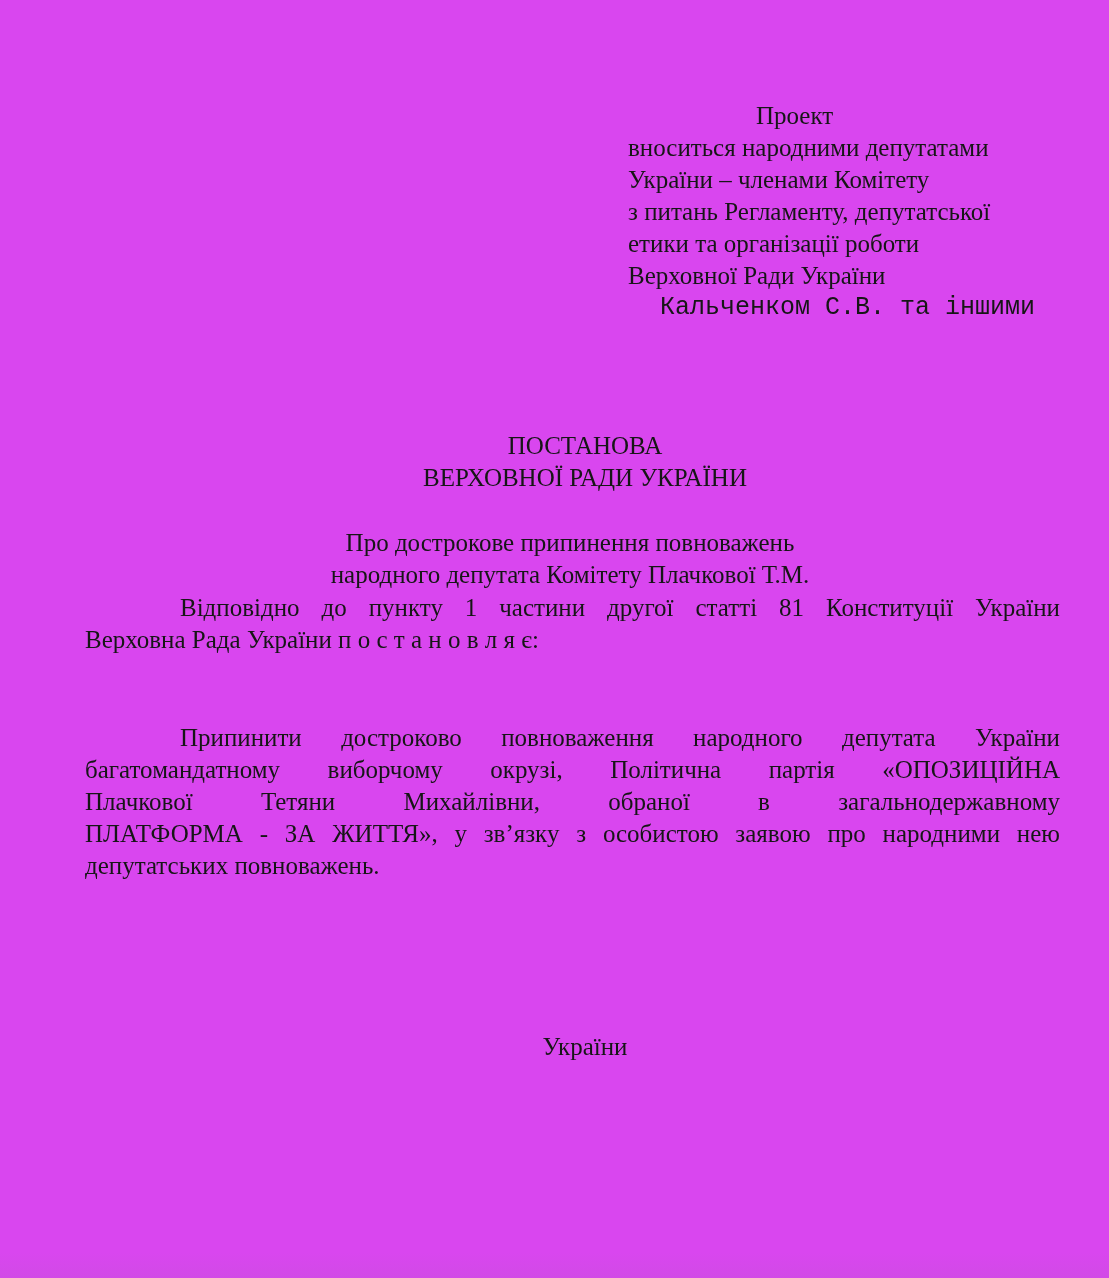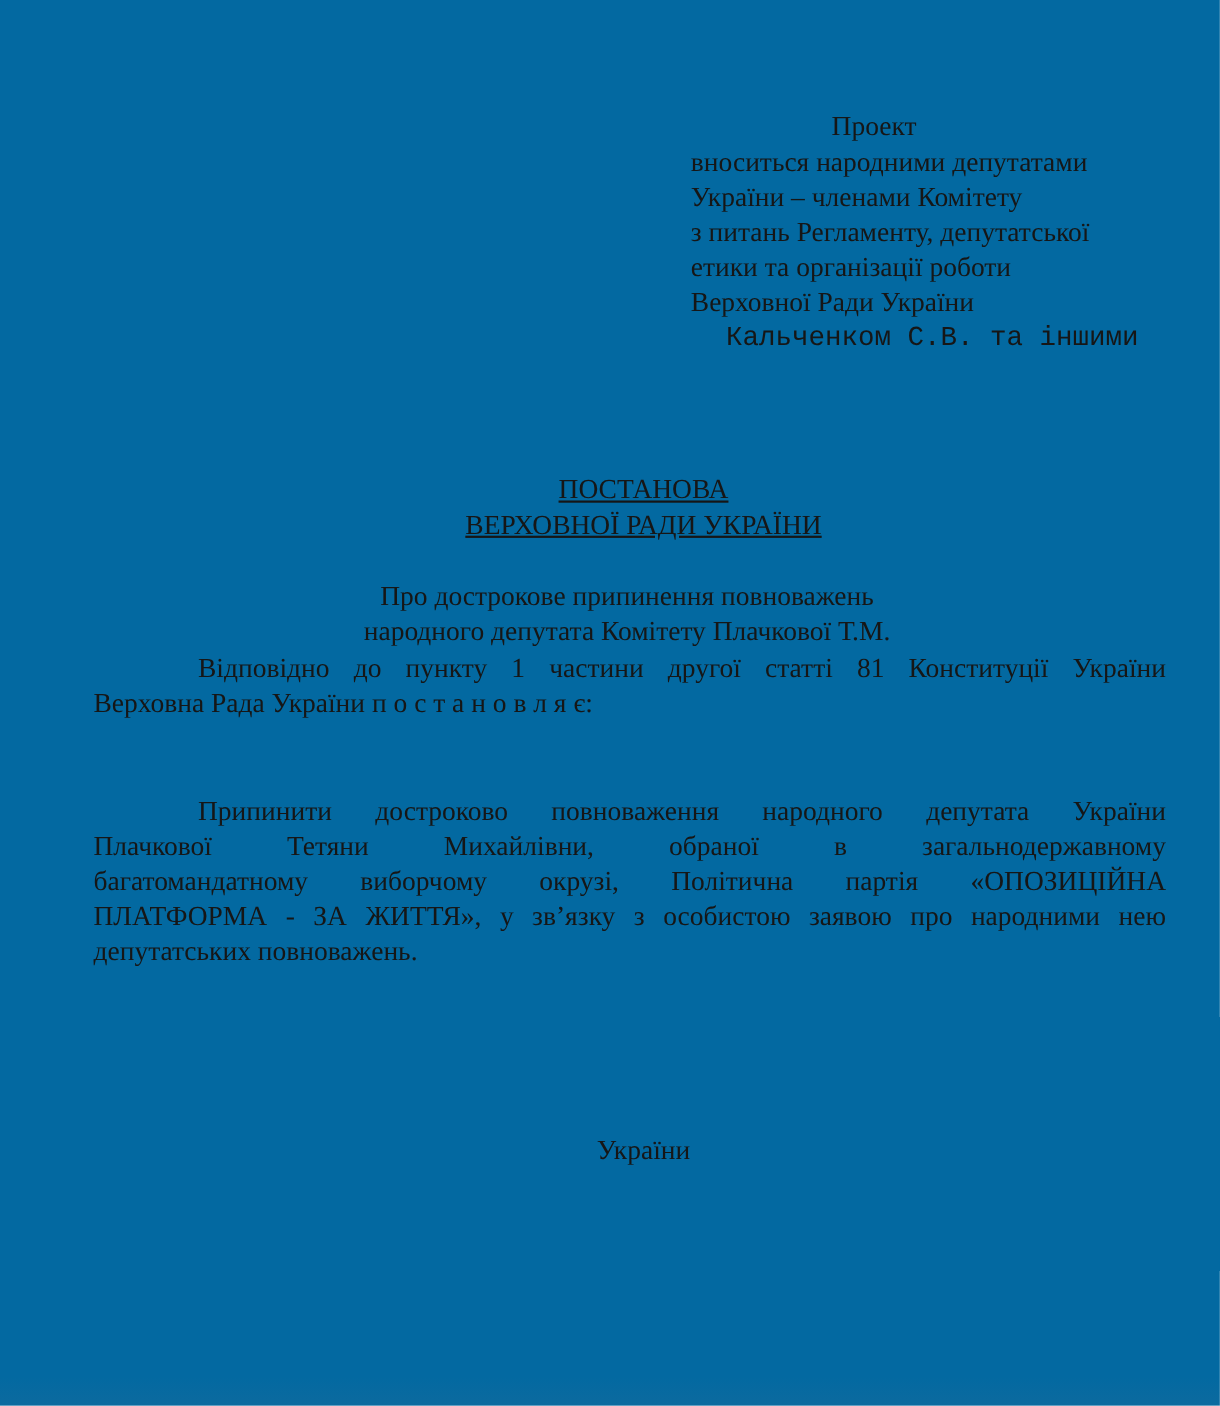--- a/index.html
+++ b/index.html
@@ -4,21 +4,21 @@
 <style>
   html, body {
     margin: 0;
     padding: 0;
     background: #ffffff;
   }
   .page {
     position: relative;
     width: 1109px;
     height: 1278px;
-    background: #0369a1;
+    background: #d946ef;
     overflow: hidden;
     font-family: "Liberation Serif", "DejaVu Serif", serif;
     color: #161616;
     font-size: 25px;
     line-height: 32px;
   }
   .block { position: absolute; }
 
   
   .proposal-note {
@@ -29,21 +29,20 @@
   }
   .proposal-note .ln-first { padding-left: 128px; }
   .proposal-note .ln-last  { padding-left: 32px; font-family: Liberation Mono, monospace; }
 
   
   .doc-title {
     left: 85px;
     top: 430px;
     width: 1000px;
     text-align: center;
-    text-decoration: underline;
   }
 
   
   .doc-subject {
     left: 85px;
     top: 527px;
     width: 970px;
     text-align: center;
   }
 
@@ -112,22 +111,22 @@
     <div>народного депутата Комітету Плачкової Т.М.</div>
   </div>
 
   <div class="block preamble">
     <div class="jline indent">Відповідно до пункту 1 частини другої статті 81 Конституції України</div>
     <div class="plainline">Верховна Рада України п о с т а н о в л я є:</div>
   </div>
 
   <div class="block resolution-body">
     <div class="jline indent">Припинити достроково повноваження народного депутата України</div>
+    <div class="jline">багатомандатному виборчому окрузі, Політична партія «ОПОЗИЦІЙНА</div>
     <div class="jline">Плачкової Тетяни Михайлівни, обраної в загальнодержавному</div>
-    <div class="jline">багатомандатному виборчому окрузі, Політична партія «ОПОЗИЦІЙНА</div>
     <div class="jline">ПЛАТФОРМА - ЗА ЖИТТЯ», у зв’язку з особистою заявою про народними нею</div>
     <div class="plainline">депутатських повноважень.</div>
   </div>
 
   <div class="block signature">
     <div>України</div>
   </div>
 
   <div class="bottom-shade"></div>
 </div>

